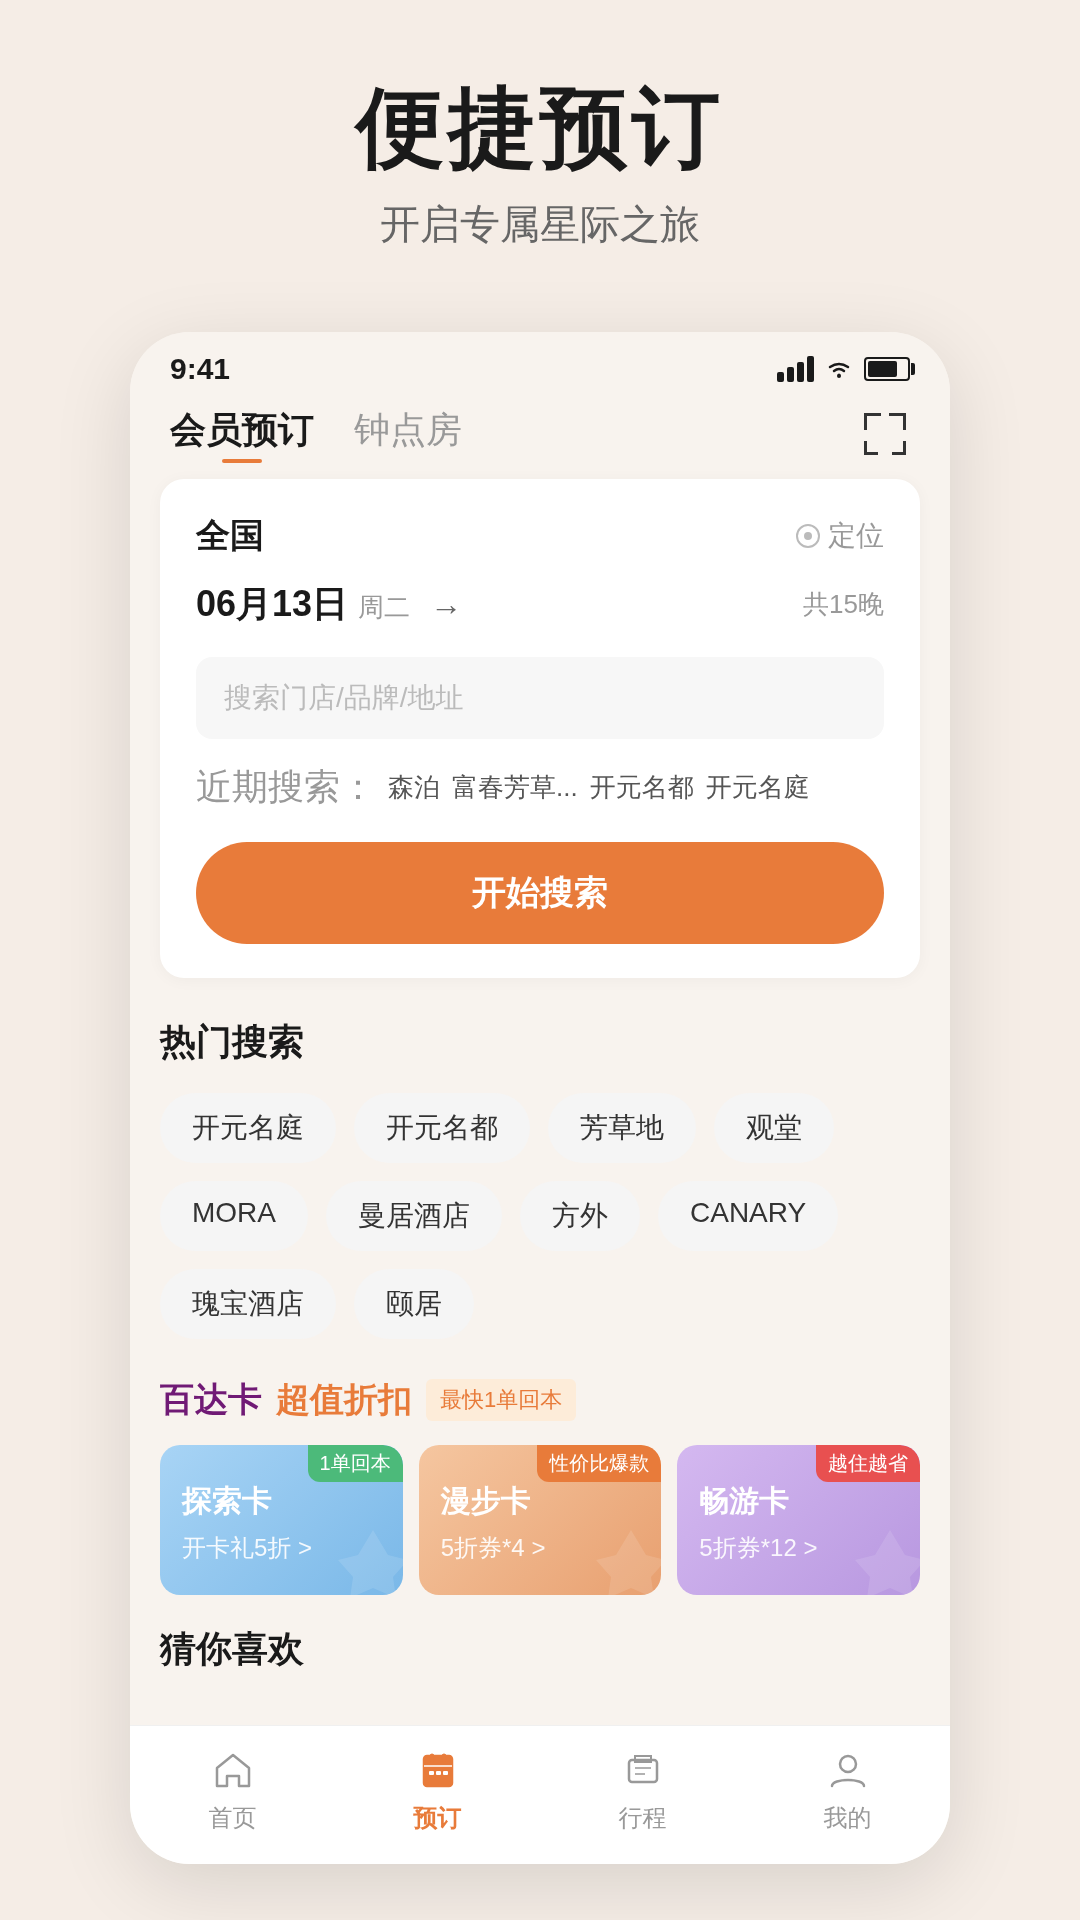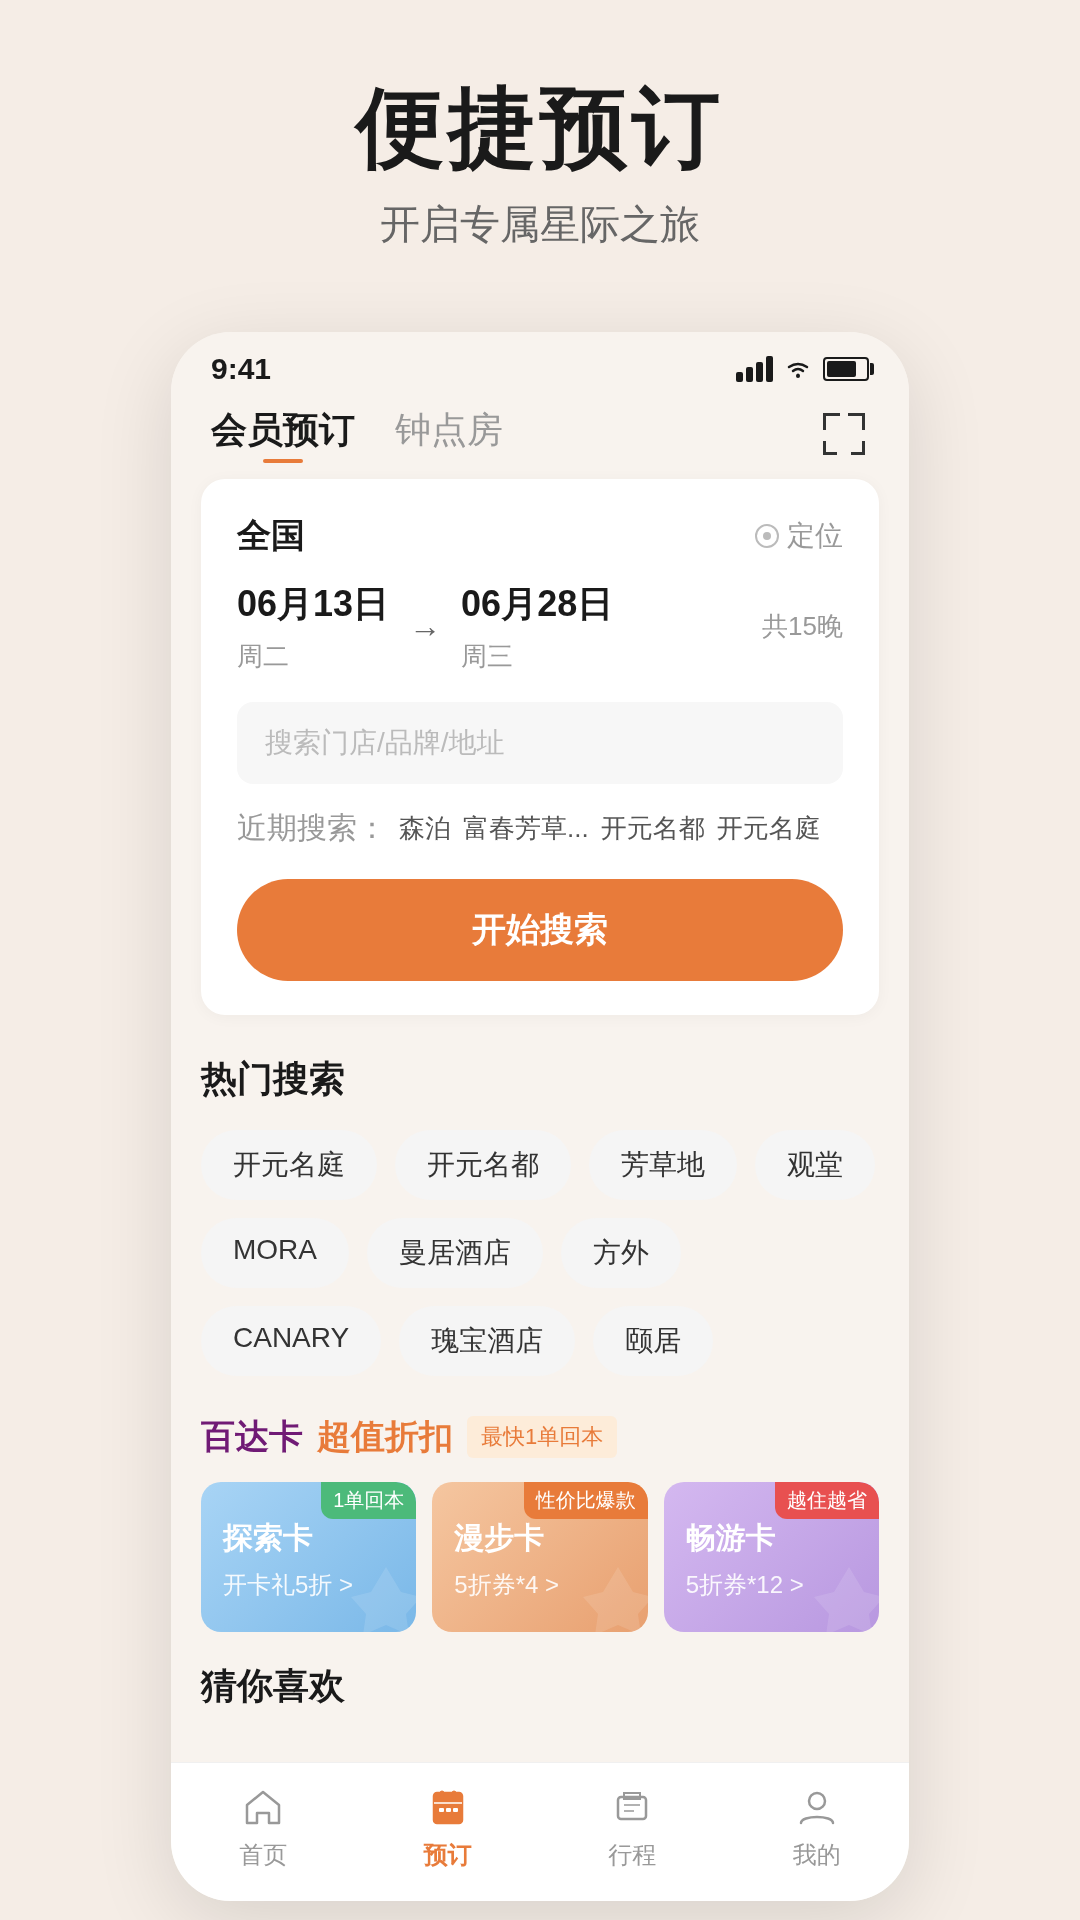--- a/index.html
+++ b/index.html
@@ -27,21 +27,21 @@
       line-height: 1.1;
     }
     .page-subtitle {
       font-size: 40px;
       color: #666;
       margin-top: 20px;
       font-weight: 400;
     }
 
     .phone-frame {
-      width: 738px;
+      width: 820px;
       background: #f8f3ee;
       border-radius: 60px;
       box-shadow: 0 20px 80px rgba(0,0,0,0.12);
       overflow: hidden;
       margin: 40px 0 60px;
     }
 
     
     .status-bar {
       display: flex;
@@ -212,21 +212,21 @@
     }
 
     .recent-row {
       display: flex;
       align-items: center;
       flex-wrap: wrap;
       gap: 12px;
       margin-bottom: 30px;
     }
     .recent-label {
-      font-size: 30px;
+      font-size: 36px;
       color: #999;
     }
     .recent-item {
       font-size: 26px;
       color: #555;
     }
 
     .search-btn {
       background: #e87b3a;
       border-radius: 60px;
@@ -419,21 +419,20 @@
       position: absolute;
       bottom: 0; right: 0;
       width: 14px; height: 14px;
       border-bottom: 3px solid #333;
       border-right: 3px solid #333;
     }
     .date-row-inner {
       display: flex;
       align-items: baseline;
       gap: 10px;
-      flex-direction: column;
     }
   </style>
 </head>
 <body>
 
 <div class="page-header">
   <div class="page-title">便捷预订</div>
   <div class="page-subtitle">开启专属星际之旅</div>
 </div>
 
@@ -480,24 +479,20 @@
         <span>定位</span>
       </div>
     </div>
 
     <div class="date-row">
       <div class="date-row-inner">
         <span class="date-main">06月13日</span>
         <span class="date-week">周二</span>
       </div>
       <span class="date-arrow">→</span>
-      <div class="date-row-inner">
-        <span class="date-main">06月28日</span>
-        <span class="date-week">周三</span>
-      </div>
       <span class="date-nights">共15晚</span>
     </div>
 
     <div class="search-input-box">
       <span>搜索门店/品牌/地址</span>
     </div>
 
     <div class="recent-row">
       <span class="recent-label">近期搜索：</span>
       <span class="recent-item">森泊</span>

